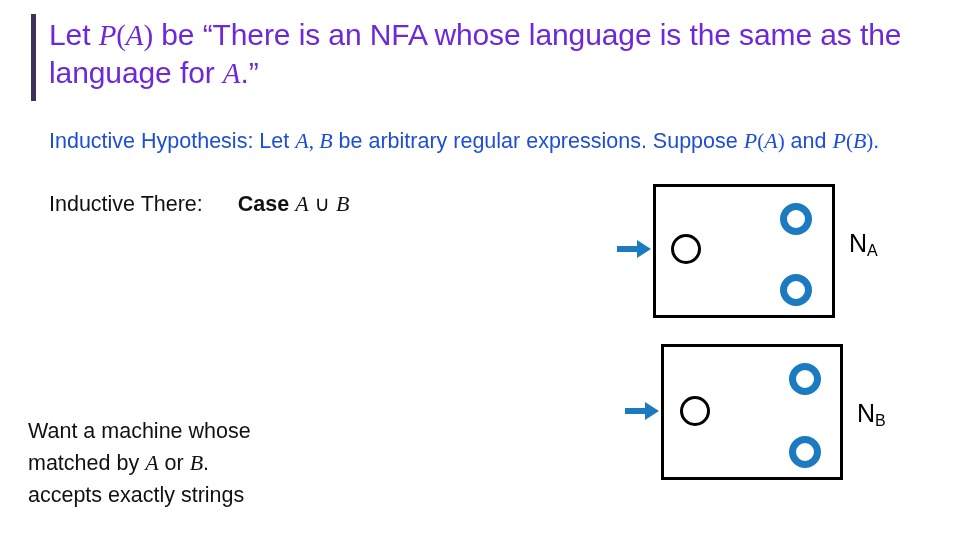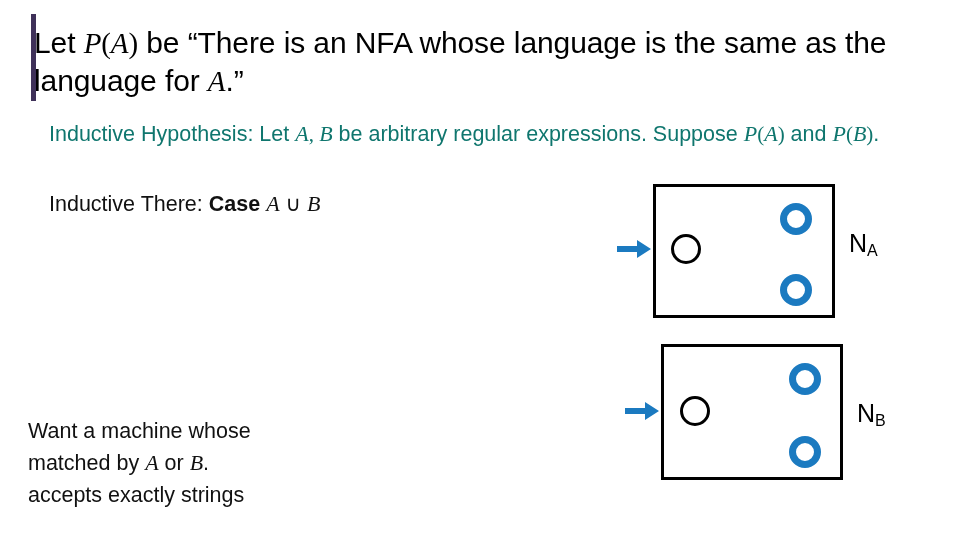--- a/index.html
+++ b/index.html
@@ -26,38 +26,37 @@
   .accent-bar {
     position: absolute;
     left: 31px;
     top: 14px;
     width: 5px;
     height: 87px;
     background: #3F3159;
   }
   .title {
     position: absolute;
-    left: 34px;
+    left: 49px;
     top: 16px;
     width: 880px;
     font-size: 30px;
     line-height: 38px;
     letter-spacing: -0.1px;
-    color: #000000;
+    color: #6d28d9;
     font-weight: 400;
-    margin-top: 8px;
   }
   #ih-block {
     position: absolute;
     left: 49px;
     top: 119px;
     width: 890px;
     font-size: 21.5px;
-    line-height: 30px;
-    color: #0f766e;
+    line-height: 44px;
+    color: #1d4ed8;
   }
   #step-block {
     position: absolute;
     left: 49px;
     top: 189px;
     font-size: 21.5px;
     line-height: 30px;
     color: #111111;
     white-space: nowrap;
   }
@@ -77,20 +76,21 @@
     font-style: italic;
     font-size: 22px;
   }
   .mathop {
     font-family: "Liberation Serif", serif;
     font-style: normal;
     font-size: 21px;
   }
   .bold {
     font-weight: bold;
+    margin-left: 29px;
   }
 
   
   .machine {
     position: absolute;
   }
   .machine-box {
     position: absolute;
     border: 3px solid #000000;
     background: #ffffff;

